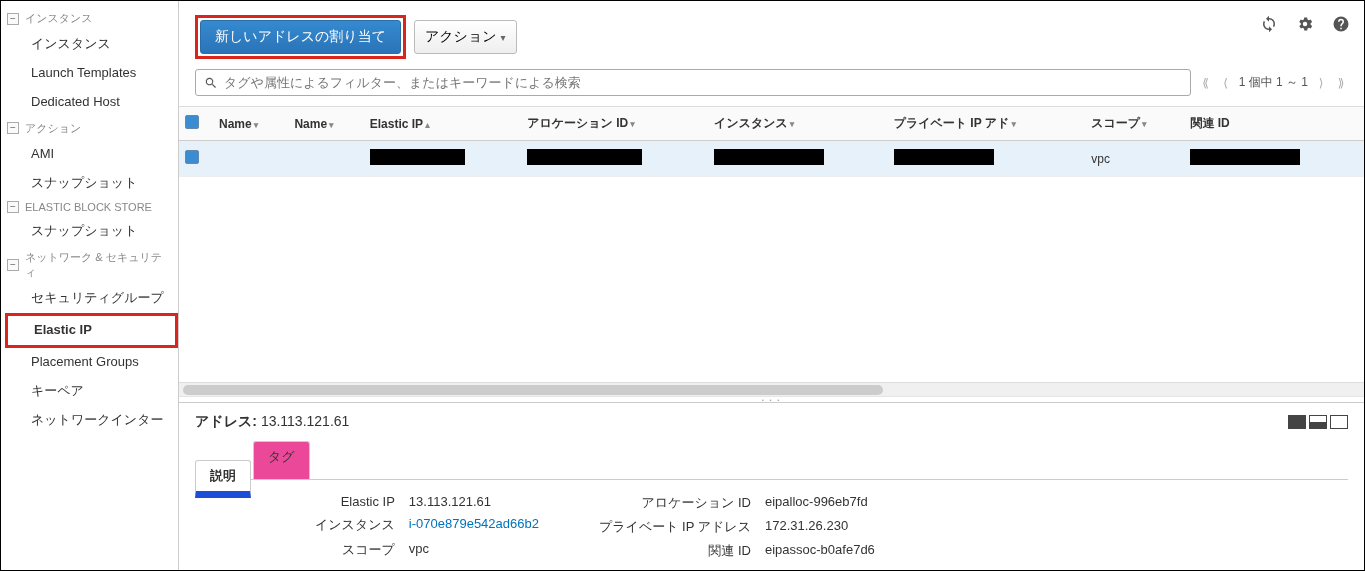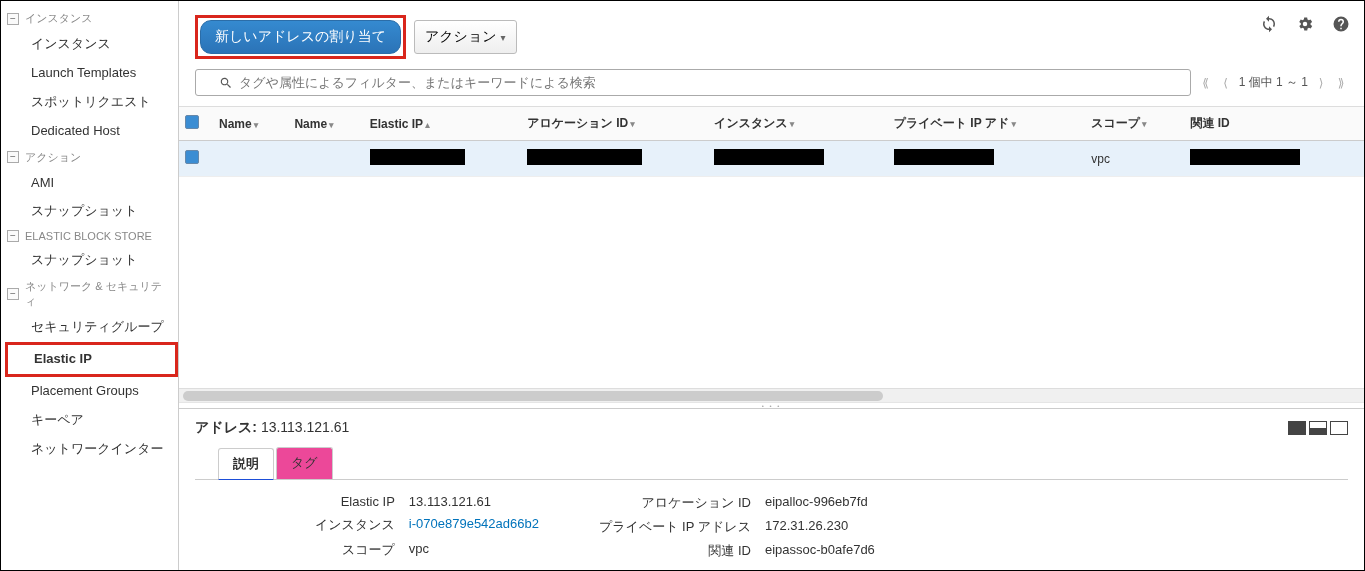--- a/index.html
+++ b/index.html
@@ -7,27 +7,27 @@
 .container { display: flex; height: 571px; border: 1px solid #000; }
 .sidebar { width: 178px; border-right: 1px solid #ccc; overflow-y: auto; padding: 6px 0 6px 4px; position: relative; }
 .sidebar::-webkit-scrollbar { width: 12px; }
 .sb-section-header { display: flex; align-items: center; color: #888; font-size: 11px; padding: 4px 6px 4px 2px; cursor: pointer; }
 .sb-toggle { width: 12px; height: 12px; border: 1px solid #aaa; display: flex; align-items: center; justify-content: center; font-size: 10px; line-height: 1; margin-right: 6px; color: #666; background: #fafafa; }
 .sb-item { padding: 6px 4px 6px 26px; color: #333; cursor: pointer; font-size: 13px; line-height: 1.3; }
 .sb-item.active { font-weight: bold; }
 .highlight-red { border: 3px solid #d9261c; padding-right: 4px; }
 .main { flex: 1; display: flex; flex-direction: column; overflow: hidden; position: relative; }
 .toolbar { display: flex; align-items: center; padding: 14px 16px 10px 16px; gap: 8px; }
-.btn-primary { background: linear-gradient(#358ad0, #2b73b7); color: #fff; border: 1px solid #2b6da8; padding: 7px 14px; font-size: 14px; cursor: pointer; border-radius: 11px; }
+.btn-primary { background: linear-gradient(#358ad0, #2b73b7); color: #fff; border: 1px solid #2b6da8; padding: 7px 14px; font-size: 14px; cursor: pointer; border-radius: 3px; }
 .btn-primary-wrap { border: 3px solid #d9261c; padding: 2px; display: inline-block; }
 .btn-secondary { background: linear-gradient(#fff, #eee); border: 1px solid #bbb; padding: 7px 10px; font-size: 14px; cursor: pointer; border-radius: 3px; display: flex; align-items: center; gap: 4px; }
 .top-icons { position: absolute; right: 14px; top: 14px; display: flex; gap: 18px; align-items: center; }
 .top-icons span { cursor: pointer; color: #555; }
 .search-row { display: flex; align-items: center; padding: 0 16px 10px 16px; gap: 8px; }
-.search-box { flex: 1; display: flex; align-items: center; border: 1px solid #aaa; border-radius: 3px; padding: 5px 23px; background: #fff; }
+.search-box { flex: 1; display: flex; align-items: center; border: 1px solid #aaa; border-radius: 3px; padding: 5px 8px; background: #fff; }
 .search-box input { flex: 1; border: none; outline: none; font-size: 13px; }
 .pager { display: flex; align-items: center; gap: 6px; font-size: 12px; color: #555; }
 .pager .nav { color: #aaa; cursor: pointer; width: 14px; text-align: center; }
 .table-wrap { flex: 1; overflow: auto; border-top: 1px solid #ddd; position: relative; }
 table { width: 100%; border-collapse: collapse; font-size: 12px; }
 th { text-align: left; padding: 8px 6px; border-bottom: 1px solid #ccc; background: #fafafa; font-weight: bold; white-space: nowrap; position: relative; }
 th .sort { font-size: 9px; color: #888; margin-left: 2px; }
 td { padding: 8px 6px; border-bottom: 1px solid #eee; white-space: nowrap; }
 tr.selected td { background: #e7f1fa; }
 .checkbox { width: 14px; height: 14px; border: 1px solid #68a; background: #3b8dd3; display: inline-block; cursor: pointer; border-radius: 2px; }
@@ -37,21 +37,21 @@
 .splitter { height: 6px; background: #fff; text-align: center; font-size: 6px; color: #aaa; letter-spacing: 2px; border-top: 1px solid #e5e5e5; }
 .detail { border-top: 1px solid #ccc; padding: 10px 16px; background: #fff; }
 .detail-head { display: flex; align-items: center; justify-content: space-between; }
 .detail-title { font-size: 14px; }
 .layout-icons { display: flex; gap: 3px; }
 .layout-icons .li { width: 18px; height: 14px; border: 1px solid #444; background: #fff; cursor: pointer; position: relative; }
 .layout-icons .li.full { background: #444; }
 .layout-icons .li.half::after { content: ""; position: absolute; left: 0; right: 0; bottom: 0; height: 50%; background: #444; }
 .tabs { display: flex; margin-top: 10px; border-bottom: 1px solid #ccc; }
 .tab { padding: 6px 14px; border: 1px solid #ccc; border-bottom: none; background: #ec4899; cursor: pointer; font-size: 13px; margin-right: 2px; border-radius: 3px 3px 0 0; }
-.tab.active { background: #fff; font-weight: bold; border-bottom: 1px solid #1d4ed8; position: relative; top: 1px; margin-left: 23px; }
+.tab.active { background: #fff; font-weight: bold; border-bottom: 7px solid #1d4ed8; position: relative; top: 19px; }
 .detail-grid { display: flex; gap: 60px; margin-top: 14px; padding-left: 120px; }
 .detail-col { display: grid; grid-template-columns: auto auto; column-gap: 14px; row-gap: 6px; font-size: 13px; }
 .detail-col .label { text-align: right; color: #333; }
 .detail-col .value { color: #333; }
 .detail-col .value.link { color: #0073bb; cursor: pointer; }
 .icon-svg { width: 18px; height: 18px; fill: #555; }
 .caret-down { font-size: 10px; color: #666; }
 .sidebar-overflow { height: 100%; overflow-y: auto; }
 </style>
 </head>
@@ -60,21 +60,20 @@
 <div class="container">
 
   <div class="sidebar">
     <div class="sidebar-overflow">
       <div class="sb-section-header">
         <span class="sb-toggle">−</span>
         <span>インスタンス</span>
       </div>
       <div class="sb-item">インスタンス</div>
       <div class="sb-item">Launch Templates</div>
-      <div class="sb-item">スポットリクエスト</div>
       <div class="sb-item">Dedicated Host</div>
 
       <div class="sb-section-header">
         <span class="sb-toggle">−</span>
         <span>アクション</span>
       </div>
       <div class="sb-item">AMI</div>
       <div class="sb-item">スナップショット</div>
 
       <div class="sb-section-header">

